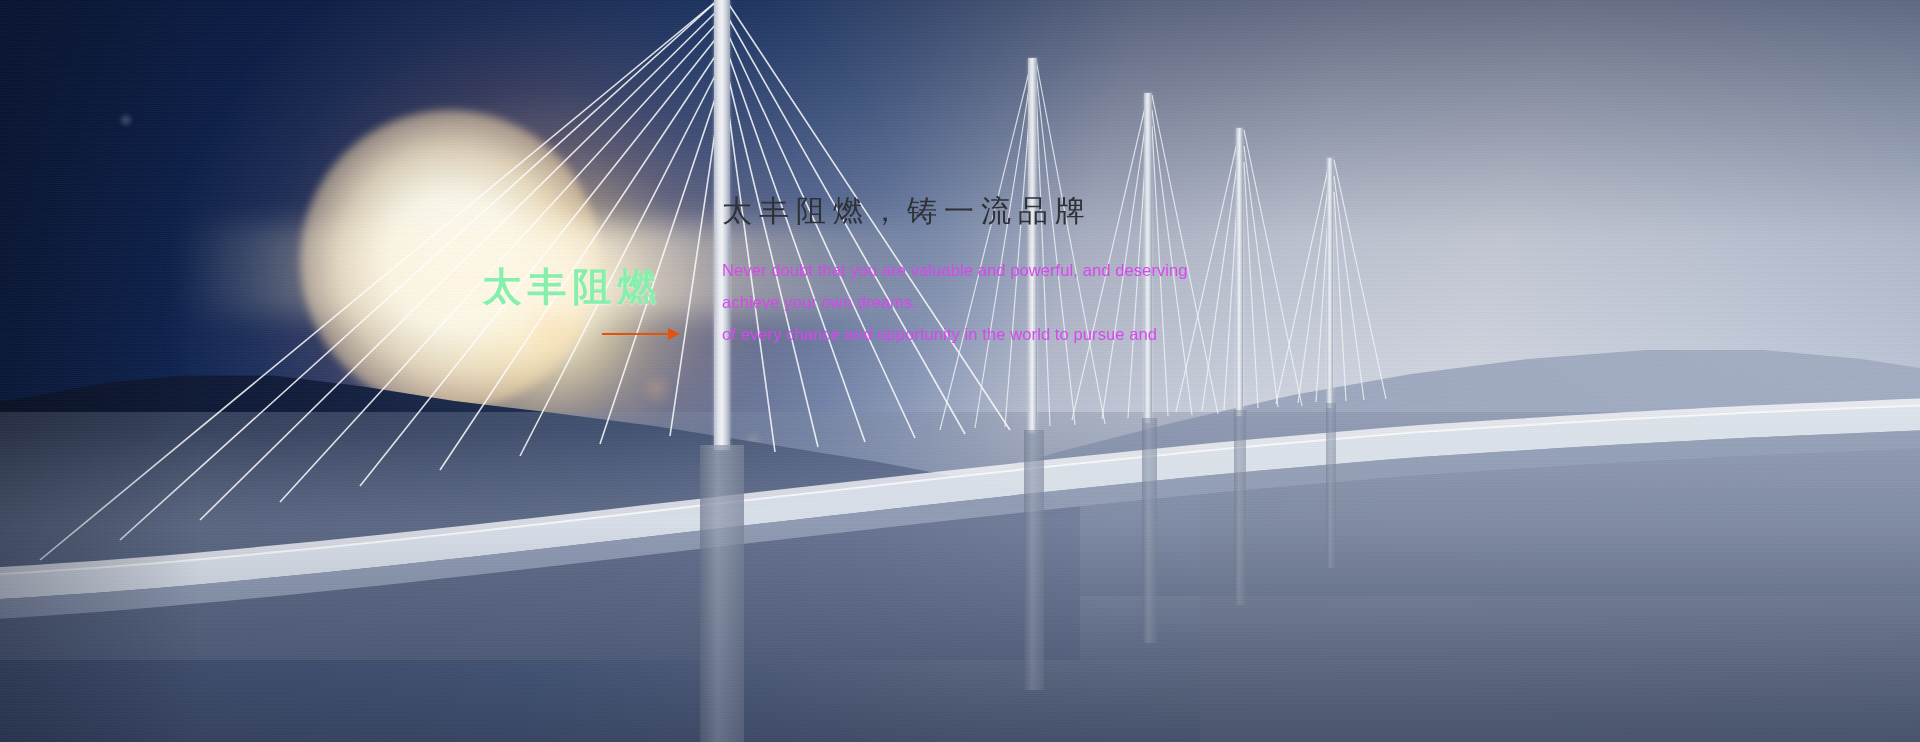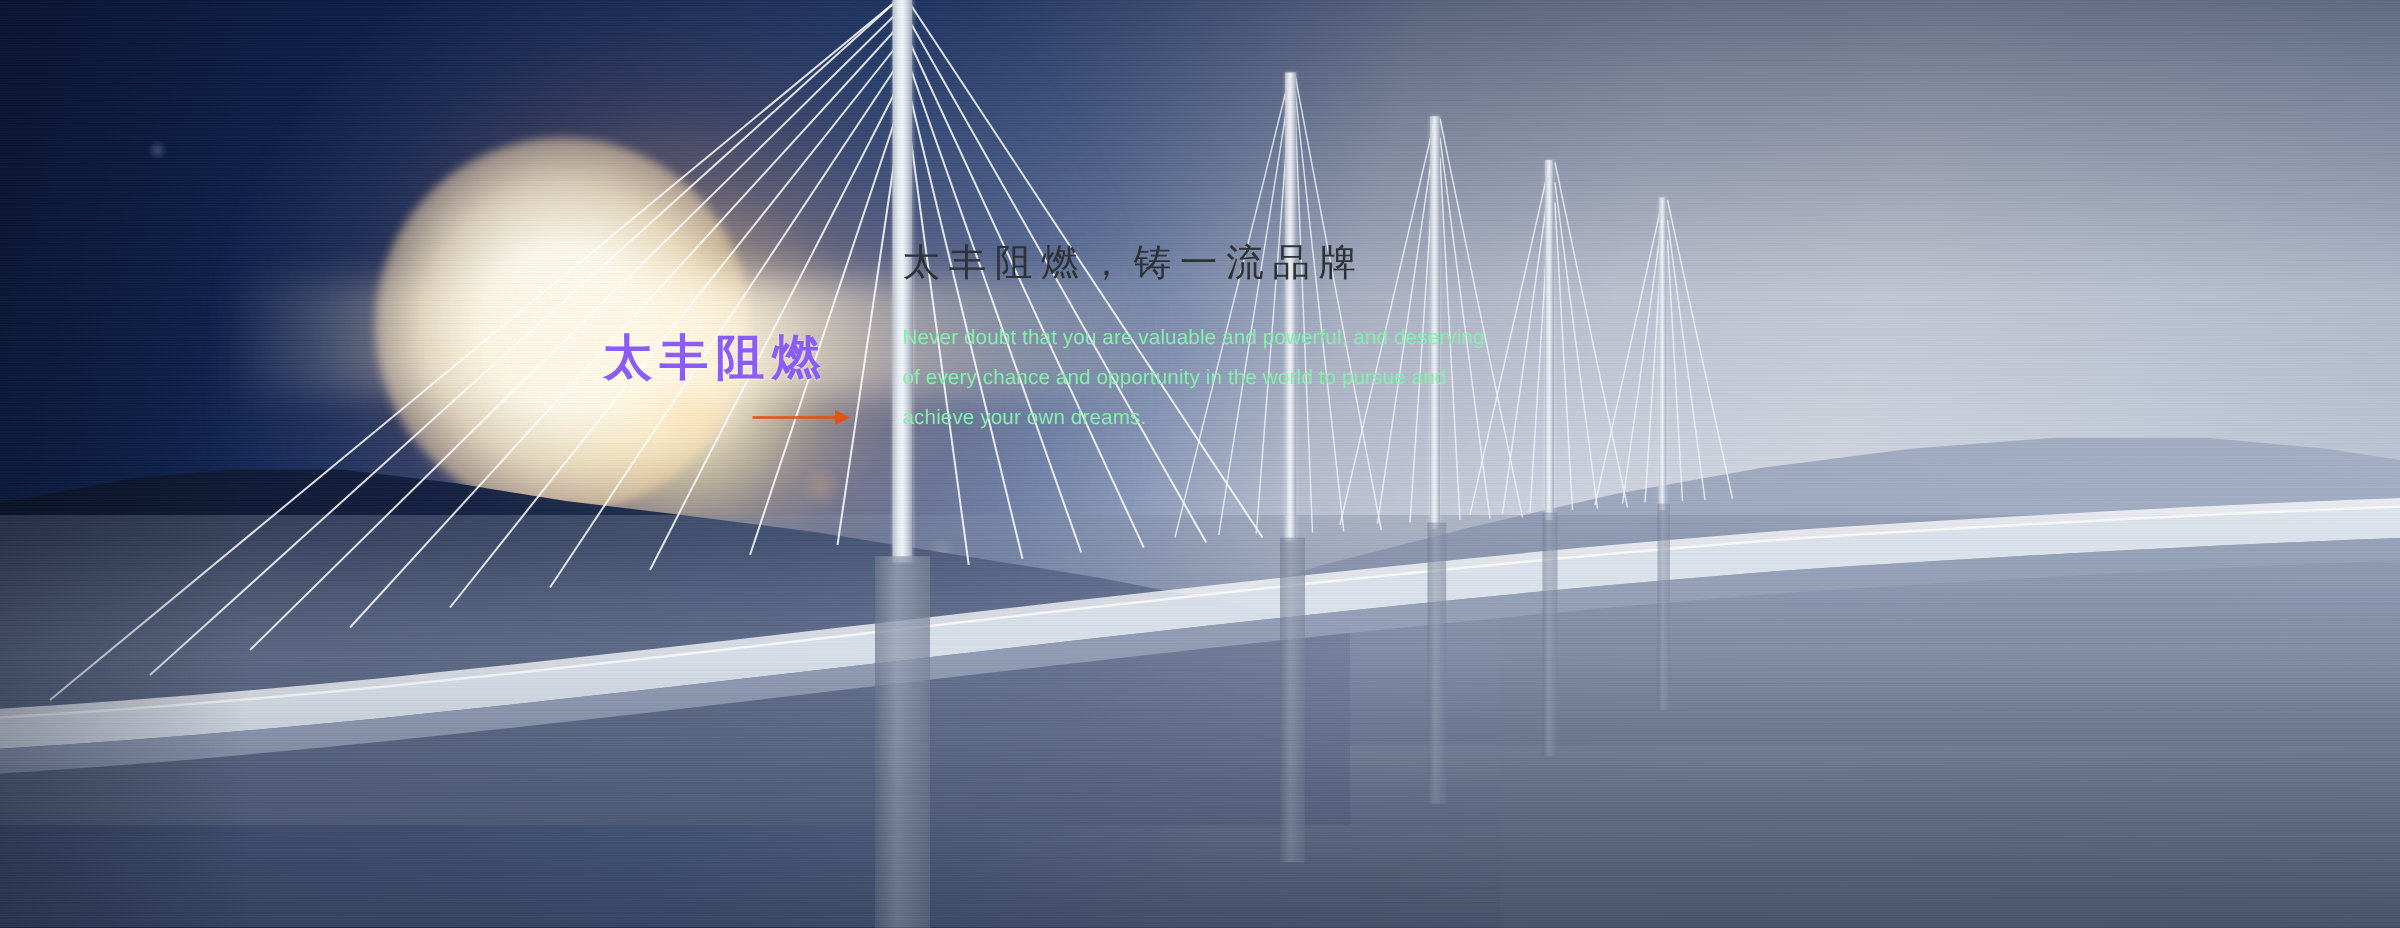--- a/index.html
+++ b/index.html
@@ -137,21 +137,21 @@
   
   .content {
     position:absolute; left:0; top:0; width:1920px; height:742px;
   }
 
   .logo-block {
     position:absolute; left:465px; top:267px; width:215px; text-align:center;
   }
   .logo-text {
     font-family:"DejaVu Sans", sans-serif;
-    font-size:39px; font-weight:bold; color:#8b5cf6;
+    font-size:39px; font-weight:bold; color:#86efac;
     letter-spacing:6px; line-height:1;
     text-shadow:0 1px 2px rgba(255,255,255,.55);
     white-space:nowrap;
   }
   .logo-arrow {
     position:relative; margin:22px 0 0 auto; width:78px; height:12px;
   }
   .logo-arrow .bar {
     position:absolute; left:0; top:5px; width:70px; height:2px; background:#e2530f;
   }
@@ -171,21 +171,21 @@
   }
   .headline-2 {
     margin-top:18px;
     font-family:"DejaVu Sans", sans-serif;
     font-size:34px; font-weight:bold; color:#24272c;
     letter-spacing:3px; line-height:1.25; white-space:nowrap;
   }
   .subtext {
     margin-top:24px;
     font-family:"Liberation Sans", sans-serif;
-    font-size:16.5px; font-weight:400; color:#86efac;
+    font-size:16.5px; font-weight:400; color:#d946ef;
     line-height:1.95; letter-spacing:.1px;
   }
   .subtext span { display:block; }
 </style>
 </head>
 <body>
 
 <div id="banner">
 
   <div class="sky"></div>
@@ -288,19 +288,19 @@
       <div class="logo-arrow">
         <span class="bar"></span>
         <span class="head"></span>
       </div>
     </div>
 
     <div class="text-block">
       <div class="headline-1">太丰阻燃，铸一流品牌</div>
       <div class="subtext">
         <span>Never doubt that you are valuable and powerful, and deserving</span>
+        <span>achieve your own dreams.</span>
         <span> of every chance and opportunity in the world to pursue and</span>
-        <span>achieve your own dreams.</span>
       </div>
     </div>
 
   </div>
 </div>
 
 </body></html>

